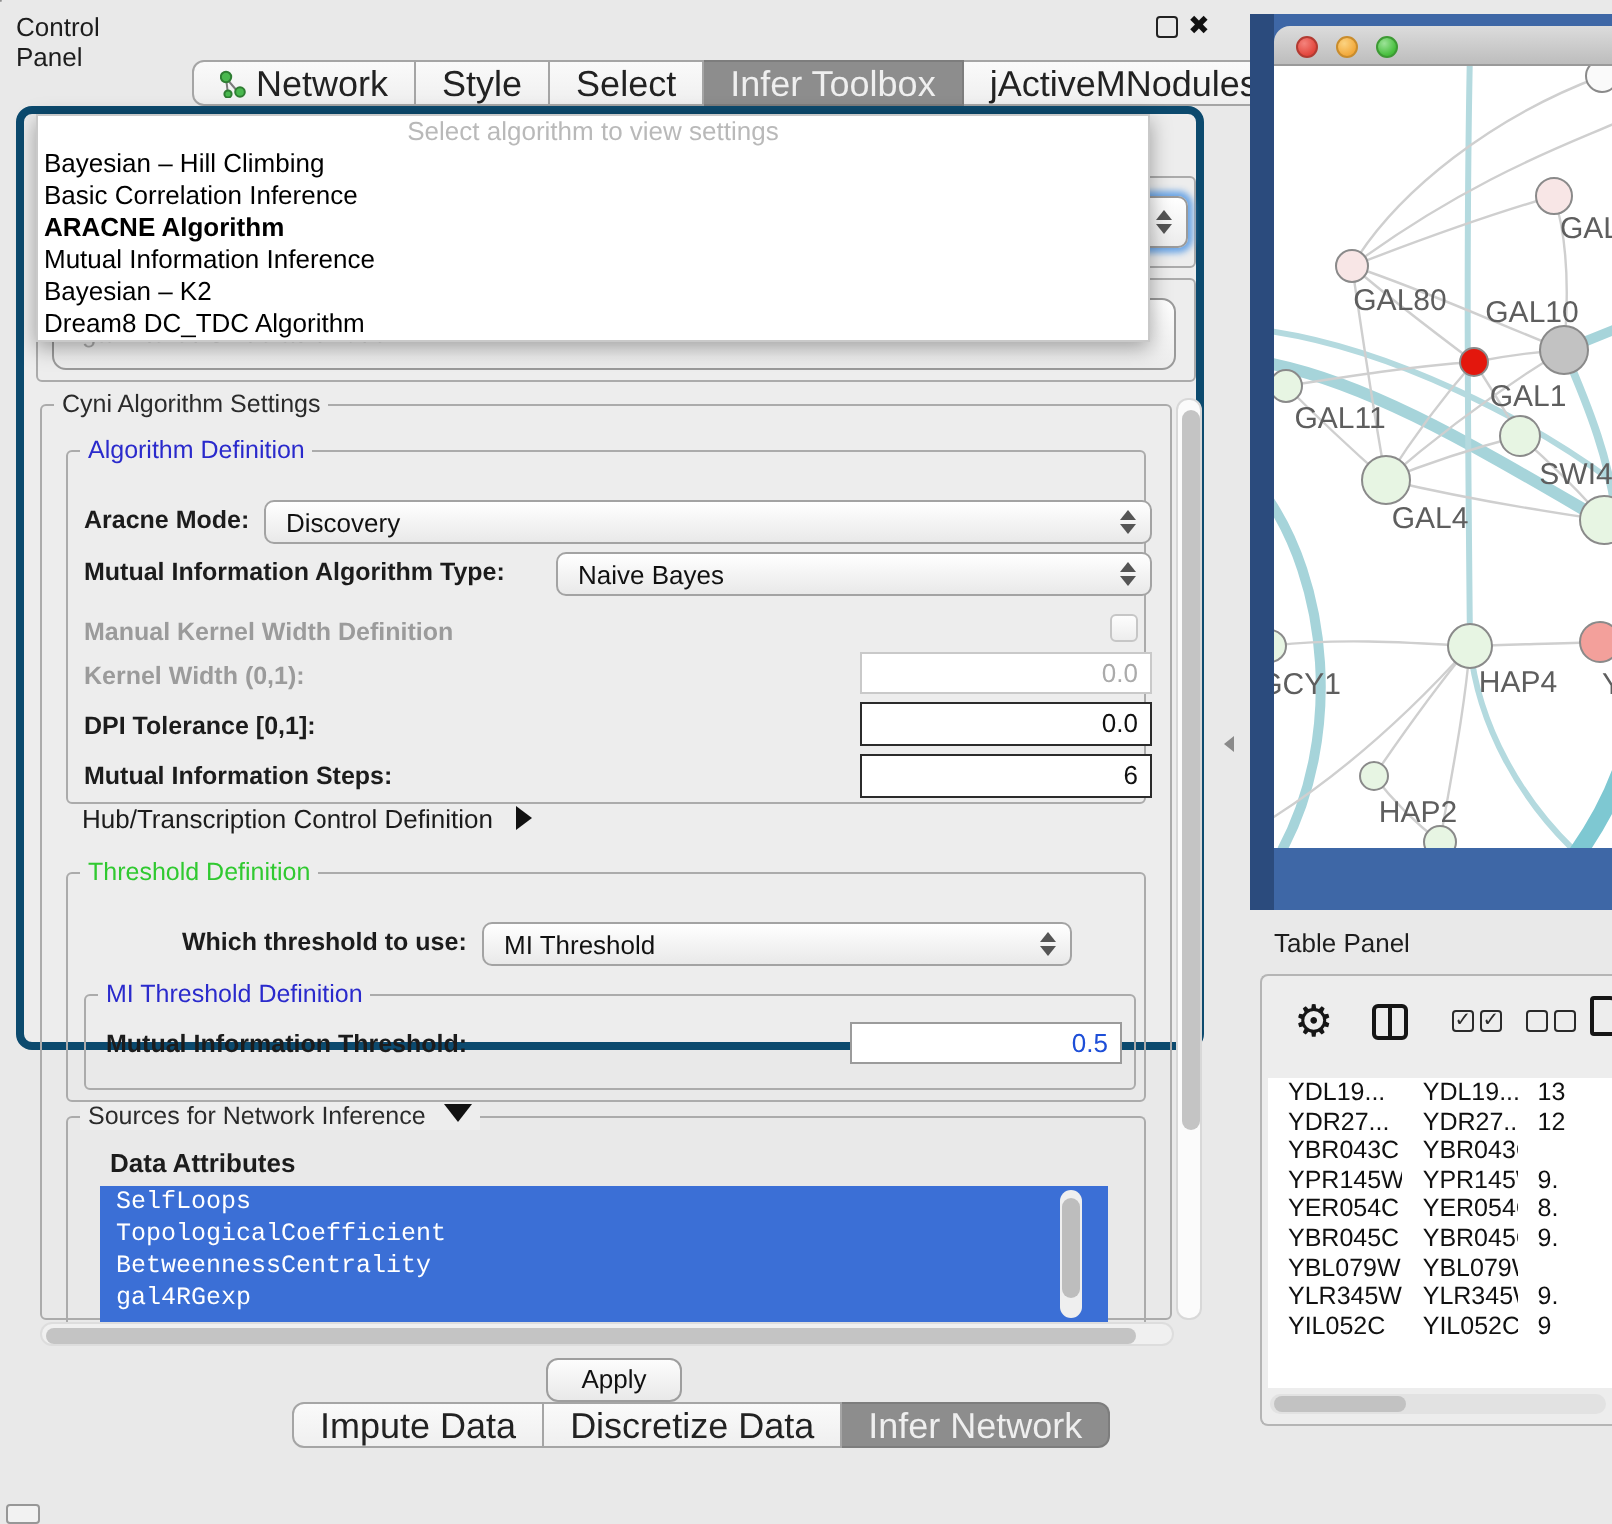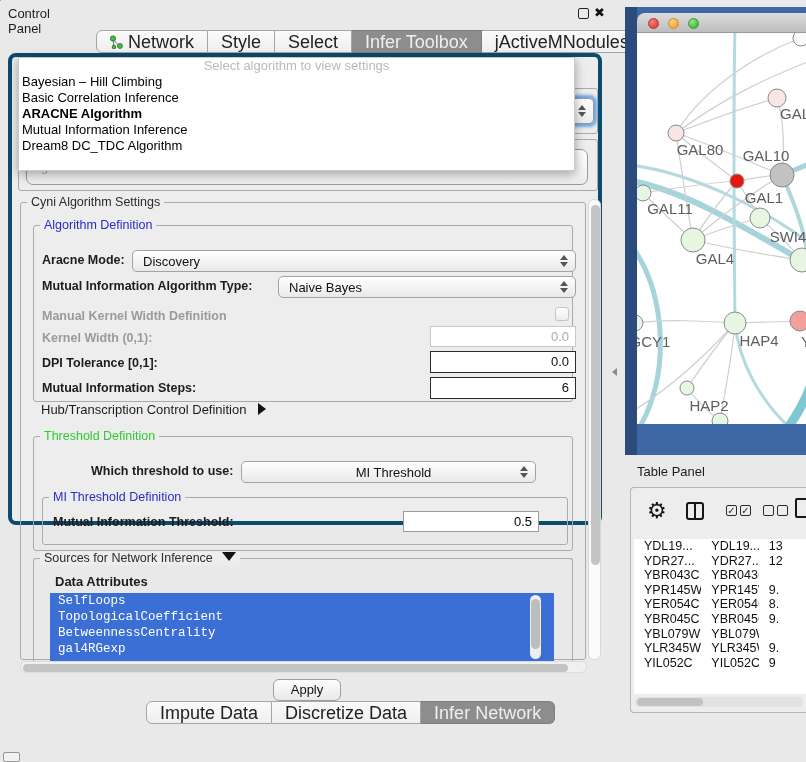--- a/index.html
+++ b/index.html
@@ -183,32 +183,32 @@
 
       <span class="abs" style="left:20px; top:199px; font-size:13px; color:#1c1c1c;">
         <span>Hub/Transcription Control Definition</span>
         <span style="display:inline-block; margin-left:8px; width:0; height:0; border-top:6px solid transparent; border-bottom:6px solid transparent; border-left:8px solid #111; vertical-align:-1px;"></span>
       </span>
 
       <div class="abs groupbox" style="left:12px; top:233px; width:540px; height:115px;">
         <span class="legend" style="left:6px; color:#30C930;">Threshold Definition</span>
 
         <span class="lbl" style="left:57px; top:27px;">Which threshold to use:</span>
-        <div class="combo" style="left:207px; top:24px; width:295px;justify-content:center;">
+        <div class="combo" style="left:207px; top:24px; width:295px;">
           <span>MI Threshold</span>
           <span class="spinner">
               <i class="up"></i>
               <i class="dn"></i>
             </span>
         </div>
 
         <div class="abs groupbox" style="left:8px; top:60px; width:526px; height:48px;">
           <span class="legend" style="left:6px; color:#2A2ACC;">MI Threshold Definition</span>
           <span class="lbl" style="left:10px; top:17px;">Mutual Information Threshold:</span>
-          <span class="field" style="left:360px; top:13px; width:136px; height:21px; border:1px solid #9B9B9B; color:#000000;padding-left:41px;">0.5</span>
+          <span class="field" style="left:382px; top:13px; width:136px; height:21px; border:1px solid #9B9B9B; color:#1d4ed8;padding-left:41px;">0.5</span>
         </div>
       </div>
 
       <div class="abs groupbox" style="left:12px; top:355px; width:540px; height:103px; border-bottom:none; border-radius:3px 3px 0 0;">
         <span class="legend" style="left:6px; color:#2b2b2b;">
           <span>Sources for Network Inference</span>
           <span style="display:inline-block; margin-left:6px; width:0; height:0; border-left:7px solid transparent; border-right:7px solid transparent; border-top:9px solid #111; vertical-align:1px;"></span>
         </span>
         <span class="lbl" style="left:8px; top:15px; font-size:13px;padding-left:13px;">Data Attributes</span>
         <div class="abs" id="attr-list" style="left:16px; top:34px; width:504px; height:69px; background:#3B6FD6;">
@@ -245,20 +245,21 @@
       </div>
     </div>
 </div>
 
 <div class="abs" id="algo-dropdown">
   <div id="algo-placeholder">Select algorithm to view settings</div>
 <div class="algo-item">Bayesian – Hill Climbing</div>
     <div class="algo-item">Basic Correlation Inference</div>
     <div class="algo-item selected">ARACNE Algorithm</div>
     <div class="algo-item">Mutual Information Inference</div>
+    <div class="algo-item">Bayesian – K2</div>
     <div class="algo-item">Dream8 DC_TDC Algorithm</div>
   </div>
 
 <div class="abs" id="splitter-arrow"></div>
 
 <div class="abs" id="net-frame">
   <div class="dark-edge"></div>
   <div id="net-titlebar">
     <span class="traffic" id="tl-red"></span>
     <span class="traffic" id="tl-yellow"></span>

